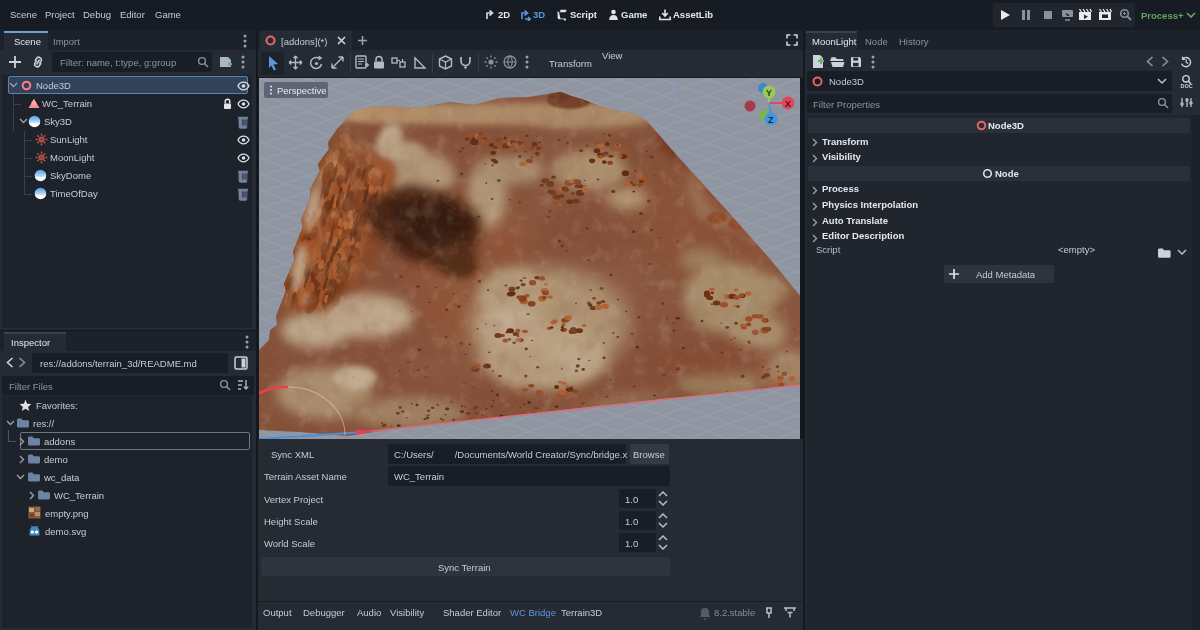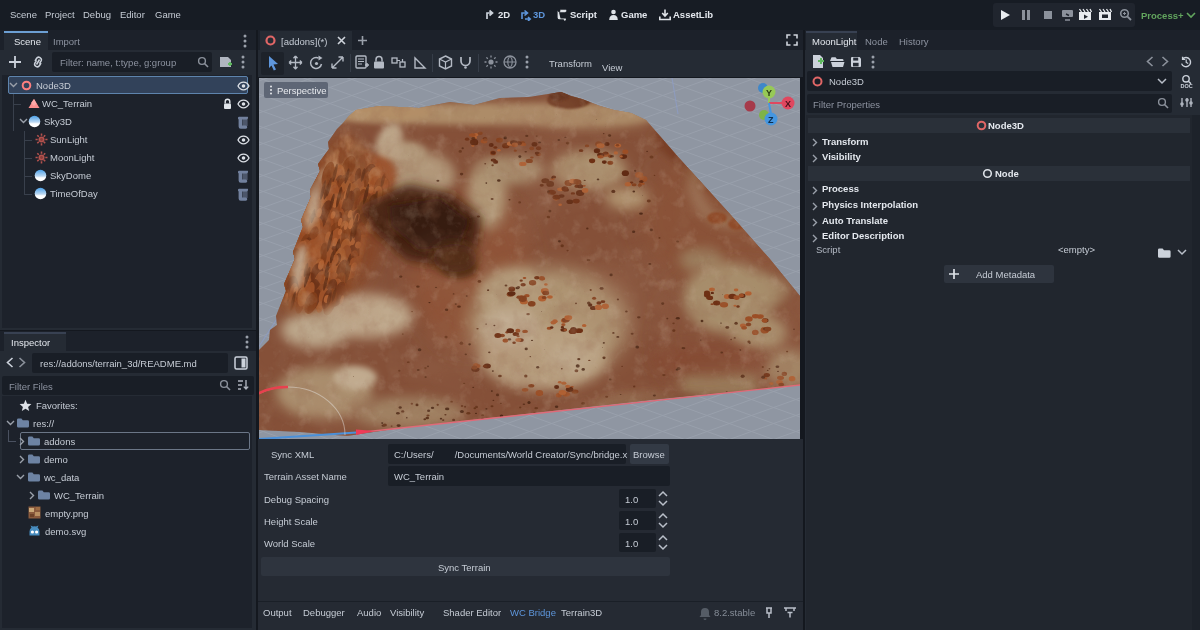--- a/index.html
+++ b/index.html
@@ -388,21 +388,21 @@
  <svg class="abs" style="left:503px;top:55px" width="14" height="14">
       <circle cx="7" cy="7" r="6" fill="none" stroke="#8b919b" stroke-width="1.3"></circle>
       <path d="M1 7 h12 M7 1 a 9 9 0 0 1 0 12 M7 1 a 9 9 0 0 0 0 12" stroke="#8b919b" stroke-width="1.1" fill="none"></path>
     </svg>
  <svg class="abs" style="left:525px;top:55px" width="4" height="14">
       <circle cx="2" cy="2" r="1.5" fill="#9aa0aa"></circle>
       <circle cx="2" cy="7" r="1.5" fill="#9aa0aa"></circle>
       <circle cx="2" cy="12" r="1.5" fill="#9aa0aa"></circle>
     </svg>
  <div class="abs txt" style="left:549px;top:58px">Transform</div>
- <div class="abs txt" style="left:602px;top:62px">View</div>
+ <div class="abs txt" style="left:602px;top:50px">View</div>
 </div>
 
 <div class="abs" style="left:259px;top:78px;width:541px;height:361px;background:#8f96a2"></div>
 <div id="viewport">
 <svg class="abs" style="left:259px;top:78px" width="541" height="361" viewBox="0 0 541 361">
 <defs>
  <mask id="mmask">
           <polygon points="85,52 112,78 128,108 118,128 104,148 98,178 90,205 72,228 44,238 26,215 22,188 32,152 46,118 60,88 73,70" fill="#fff" filter="url(#b6)"></polygon>
         </mask>
  <clipPath id="tclip">
@@ -1309,21 +1309,21 @@
 <div class="abs panel" style="left:258px;top:439px;width:545px;height:162px;background:#252a33"></div>
 <div id="syncform">
  <div class="abs txt" style="left:271px;top:449px">Sync XML</div>
  <div class="abs field" style="left:388px;top:444px;width:238px;height:20px"></div>
  <div class="abs txt" style="left:394px;top:449px">C:/Users/&nbsp;&nbsp;&nbsp;&nbsp;&nbsp;&nbsp;&nbsp;&nbsp;/Documents/World Creator/Sync/bridge.x</div>
  <div class="abs" style="left:630px;top:444px;width:39px;height:20px;background:#333a45;border-radius:2px"></div>
  <div class="abs txt" style="left:633px;top:449px">Browse</div>
  <div class="abs txt" style="left:264px;top:471px">Terrain Asset Name</div>
  <div class="abs field" style="left:388px;top:466px;width:282px;height:20px"></div>
  <div class="abs txt" style="left:394px;top:471px">WC_Terrain</div>
- <div class="abs txt" style="left:264px;top:494px">Debug Spacing</div>
+ <div class="abs txt" style="left:264px;top:494px">Vertex Project</div>
  <div class="abs field" style="left:619px;top:489px;width:37px;height:19px"></div>
  <div class="abs txt" style="left:625px;top:494px">1.0</div>
  <svg class="abs" style="left:657px;top:490px" width="12" height="17">
       <path d="M2 6 L6 2 L10 6" stroke="#b9bfc9" stroke-width="1.5" fill="none"></path>
       <path d="M2 11 L6 15 L10 11" stroke="#b9bfc9" stroke-width="1.5" fill="none"></path>
     </svg>
  <div class="abs txt" style="left:264px;top:516px">Height Scale</div>
  <div class="abs field" style="left:619px;top:511px;width:37px;height:19px"></div>
  <div class="abs txt" style="left:625px;top:516px">1.0</div>
  <svg class="abs" style="left:657px;top:512px" width="12" height="17">

